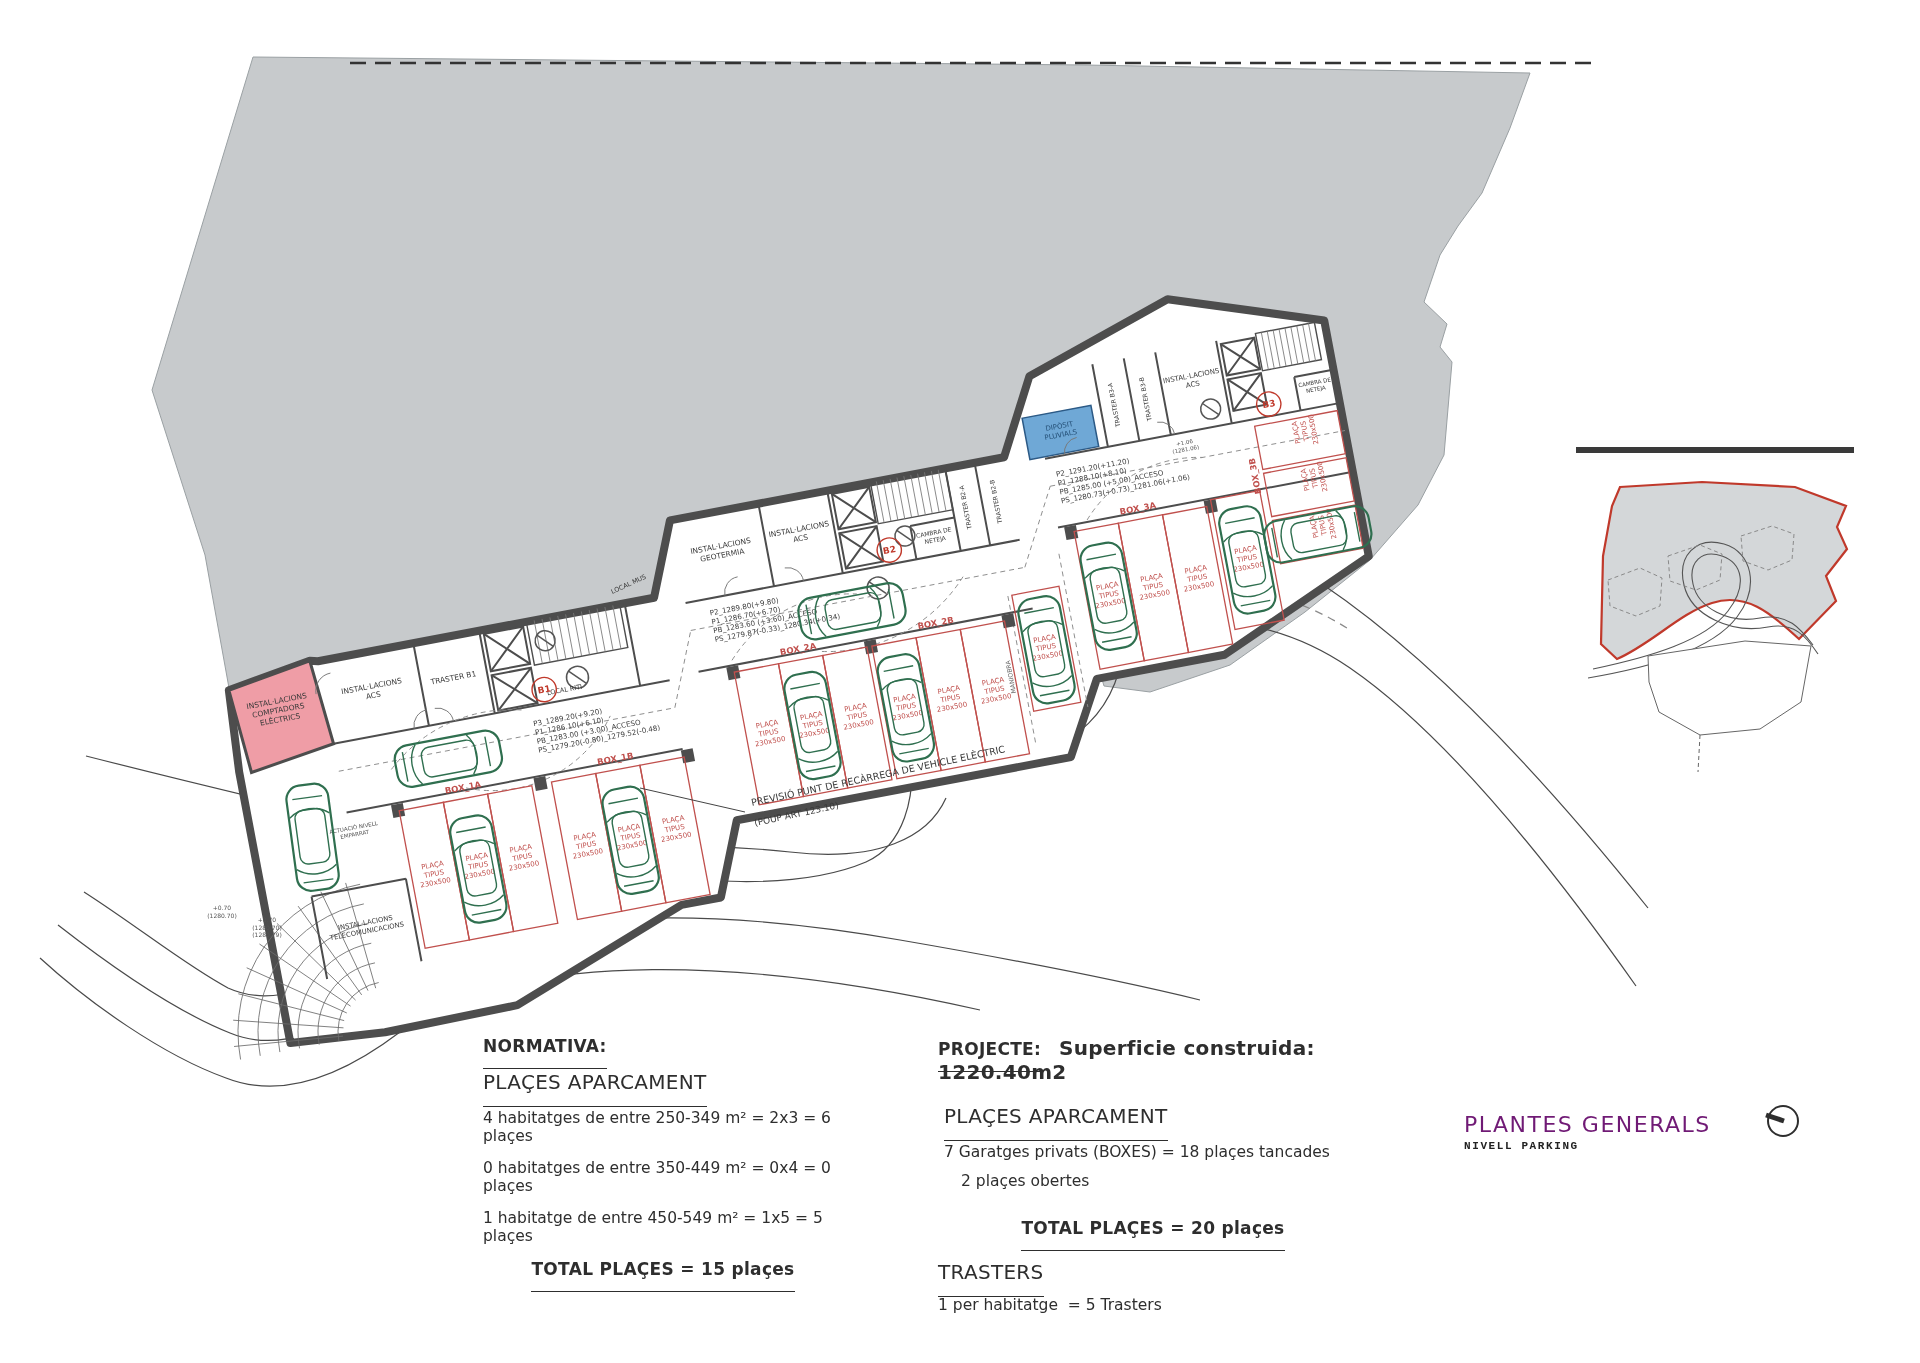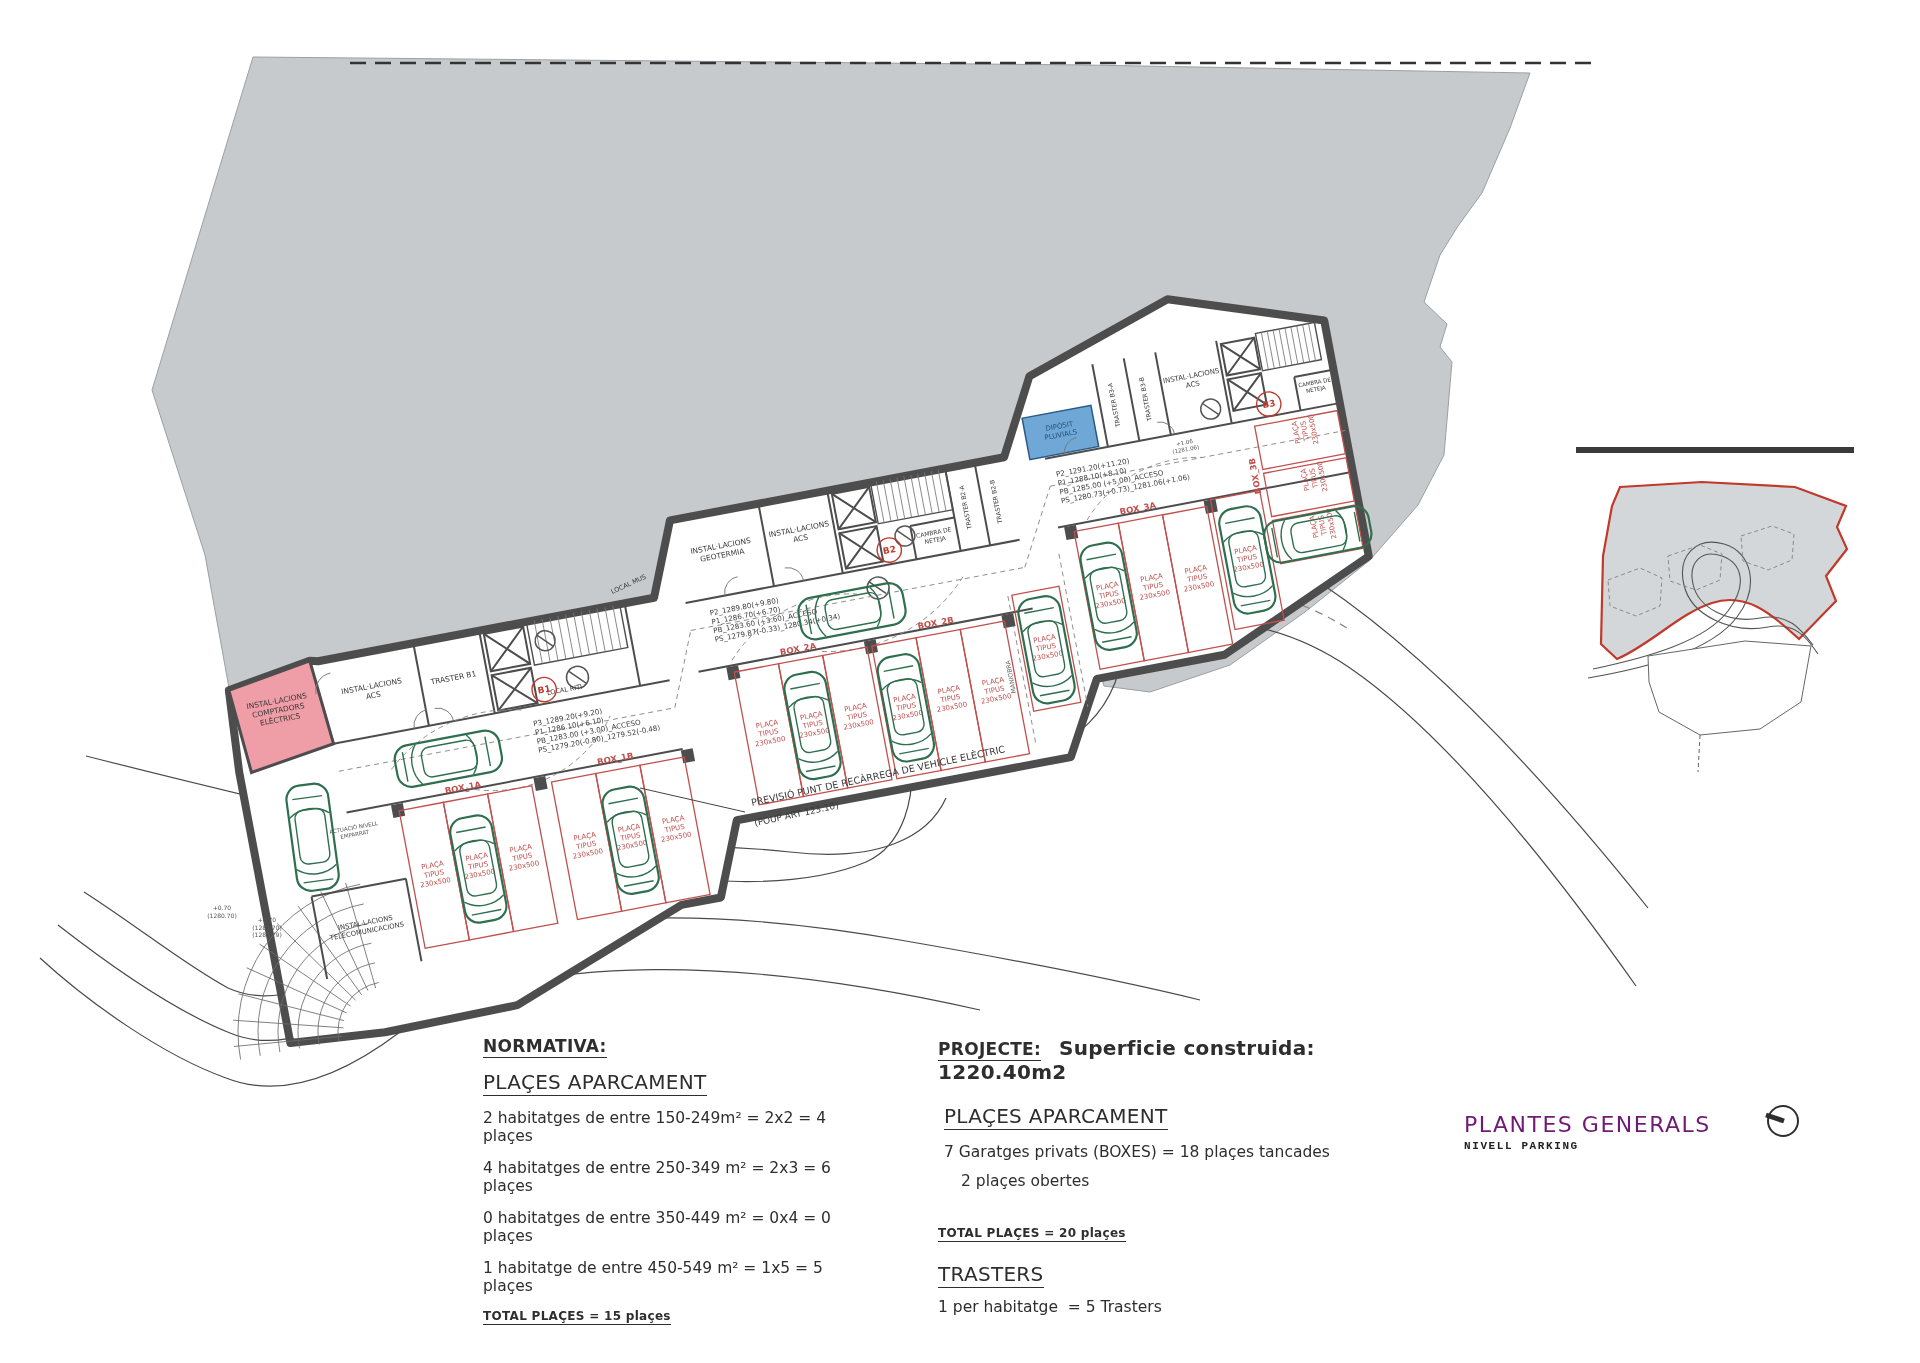--- a/index.html
+++ b/index.html
@@ -1,24 +1,24 @@
 <!DOCTYPE html>
 <html><head>
 <meta charset="utf-8">
 <style>
   html,body{margin:0;padding:0;background:#fff;}
   body{width:1920px;height:1363px;position:relative;overflow:hidden;
        font-family:"DejaVu Sans",sans-serif;color:#2e2e2e;}
   #sheet{position:absolute;left:0;top:0;}
   .tblock{position:absolute;}
-  .u{border-bottom:1.6px solid #2e2e2e;padding-bottom:1px;}
+  .u{border-bottom:1.6px solid #2e2e2e;padding-bottom:12px;}
   .h1{font-size:17px;font-weight:bold;margin-bottom:14px;letter-spacing:.3px;}
   .h2{font-size:20px;margin-bottom:15px;letter-spacing:.3px;}
   .tline{font-size:15.5px;margin-bottom:14px;white-space:pre-wrap;}
-  .tot{font-size:12px;font-weight:bold;margin-top:8px;letter-spacing:.3px;}
+  .tot{font-size:17px;font-weight:bold;margin-top:0;letter-spacing:.3px;text-align:center;}
   .gap-s{height:6px;} .gap-m{height:14px;}
   .tb-title{font-size:22px;letter-spacing:1.5px;color:#701a75;}
   .tb-sub{font-size:11px;font-weight:bold;letter-spacing:1.6px;color:#222;margin-top:3px;font-family:Liberation Mono, monospace;}
   svg text{font-family:"DejaVu Sans",sans-serif;}
 </style>
 </head>
 <body>
 
 <svg id="sheet" width="1920" height="1363" viewBox="0 0 1920 1363">
   <defs>
@@ -229,21 +229,20 @@
       <text x="752" y="806" font-size="9.5" fill="#3a3a3a" text-anchor="start" transform="rotate(-12 752 806)"><tspan x="752" dy="0">PREVISIÓ PUNT DE RECÀRREGA DE VEHICLE ELÈCTRIC</tspan></text>
       <text x="755" y="826" font-size="9" fill="#3a3a3a" text-anchor="start" transform="rotate(-12 755 826)"><tspan x="755" dy="0">(POUP ART 123.10)</tspan></text>
       <text x="222" y="910" font-size="6" fill="#555555" text-anchor="middle"><tspan x="222" dy="0">+0.70</tspan><tspan x="222" dy="7.5">(1280.70)</tspan></text>
       <text x="267" y="922" font-size="6" fill="#555555" text-anchor="middle"><tspan x="267" dy="0">+0.70</tspan><tspan x="267" dy="7.5">(1280.70)</tspan><tspan x="267" dy="7.5">(1280.79)</tspan></text>
     </g>
 </svg>
 
 <div class="tblock" style="left:483px;top:1036px;width:360px">
   <div class="h1"><span class="u">NORMATIVA:</span></div>
   <div class="h2"><span class="u">PLAÇES APARCAMENT</span></div>
-  <div class="tline">2 habitatges de entre 150-249m² = 2x2 = 4 plaçes</div>
   <div class="tline">4 habitatges de entre 250-349 m² = 2x3 = 6 plaçes</div>
   <div class="tline">0 habitatges de entre 350-449 m² = 0x4 = 0 plaçes</div>
   <div class="tline">1 habitatge de entre 450-549 m² = 1x5 = 5 plaçes</div>
   <div class="tot"><span class="u">TOTAL PLAÇES = 15 plaçes</span></div>
 </div>
 
 <div class="tblock" style="left:938px;top:1036px;width:430px">
   <div class="h1" style="margin-bottom:20px">
     <span class="u">PROJECTE:</span>
     <span style="font-weight:normal;font-size:16px">&nbsp;</span>

